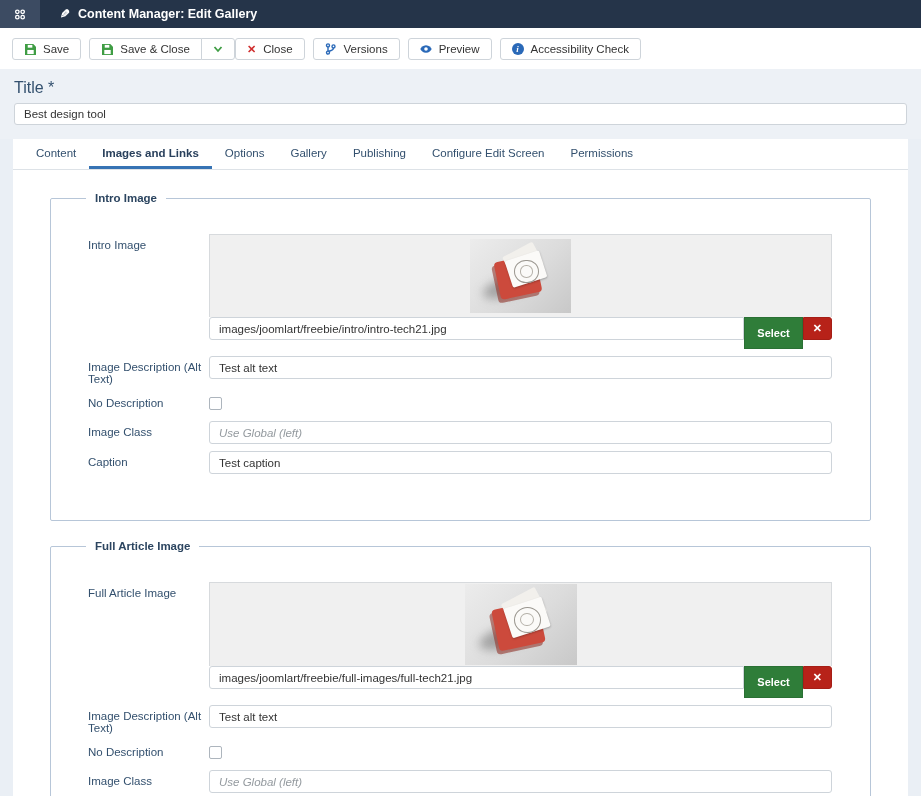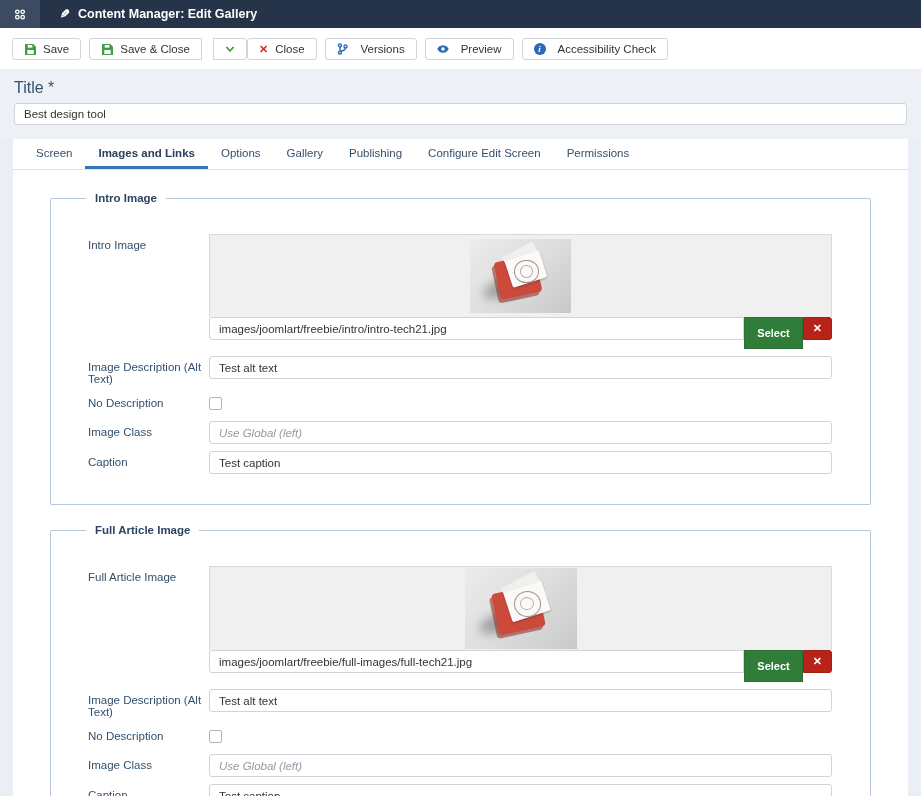--- a/index.html
+++ b/index.html
@@ -12,21 +12,21 @@
     align-items:center; justify-content:center; cursor:pointer; }
   .header-title { color:#ffffff; font-size:12.5px; font-weight:bold;
     display:flex; align-items:center; gap:8px; margin-left:20px; }
   .pencil { font-size:12px; color:#fff; transform:scaleX(-1); display:inline-block; }
 
   
   .toolbar { background:#ffffff; padding:10px 12px 9px 12px; display:flex; align-items:center; }
   .tb-btn { display:inline-flex; align-items:center; gap:7px; height:22px;
     padding:0 11px; background:#fff; border:1px solid #ced4da; border-radius:3px;
     font-size:11.5px; color:#333; cursor:pointer; font-family:"Liberation Sans",sans-serif; }
-  .tb-btn + .tb-btn, .tb-group { margin-left:8px;gap:12px; }
+  .tb-btn + .tb-btn, .tb-group { margin-left:8px; }
   .tb-group { display:inline-flex; }
   .tb-group .tb-btn { margin-left:0; }
   .tb-group .tb-btn.caret { margin-left:-1px; border-top-left-radius:0; border-bottom-left-radius:0; padding:0 10px;}
   .tb-group .tb-btn.main { border-top-right-radius:0; border-bottom-right-radius:0; }
   .ic { display:inline-flex; width:12px; height:12px; align-items:center; justify-content:center; }
   .ic svg { display:block; }
   .x-red { color:#d02f2f; font-weight:bold; font-size:11px; }
   .info-blue { width:12px; height:12px; background:#2a69b8; color:#fff; border-radius:50%;
     font-size:9px; font-weight:bold; display:flex; align-items:center; justify-content:center;
     font-family:"Liberation Serif",serif; font-style:italic; }
@@ -40,21 +40,21 @@
 
   
   .card { background:#ffffff; margin:0 13px 28px 13px; min-height:646px; }
   .tabs { display:flex; padding:0 10px; border-bottom:1px solid #dde2e7; }
   .tab { padding:8px 13px 7px 13px; font-size:11.5px; color:#33506e; cursor:pointer;
     border-bottom:3px solid transparent; }
   .tab.active { font-weight:bold; color:#29405c; border-bottom-color:#3673b4; }
   .tab-content { padding:22px 37px 26px 37px; }
 
   
-  fieldset { border:1px solid #b7c6d8; border-radius:2px; padding:30px 0 22px 0;
+  fieldset { border:1px solid #b7c6d8; border-radius:2px; padding:30px 0 38px 0;
     margin-bottom:19px; }
   legend { margin-left:35px; padding:0 9px; font-size:11.5px; font-weight:bold; color:#2c4560; }
   .frow { display:flex; align-items:flex-start; margin:0 38px 7px 37px; }
   .frow:last-child { margin-bottom:8px; }
   .flabel { width:121px; flex:0 0 121px; font-size:11.5px; color:#33506e; padding-top:5px; }
   .fctrl { flex:1; }
   .text-input { width:100%; height:23px; border:1px solid #ced4da; border-radius:3px;
     background:#fff; padding:0 9px; font-size:11.5px; color:#333;
     font-family:"Liberation Sans",sans-serif; }
   .text-input::placeholder { color:#949a9f; font-style:italic; }
@@ -182,21 +182,21 @@
 </div>
 
 <div class="title-section">
   <div class="field-label">Title *</div>
   <input class="title-input" type="text" value="Best design tool" style="">
 </div>
 
 <div class="card">
 
   <div class="tabs">
-    <div class="tab">Screen</div>
+    <div class="tab">Content</div>
     <div class="tab active">Images and Links</div>
     <div class="tab">Options</div>
     <div class="tab">Gallery</div>
     <div class="tab">Publishing</div>
     <div class="tab">Configure Edit Screen</div>
     <div class="tab">Permissions</div>
   </div>
 
   <div class="tab-content">
 

